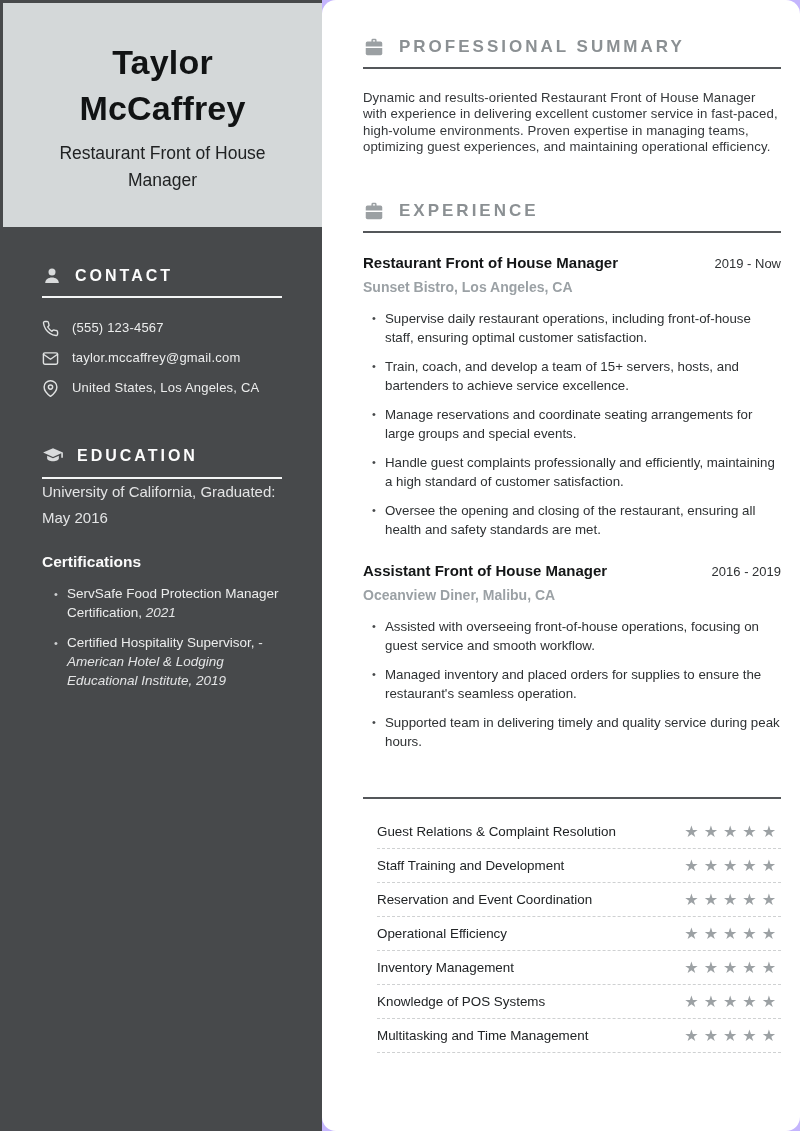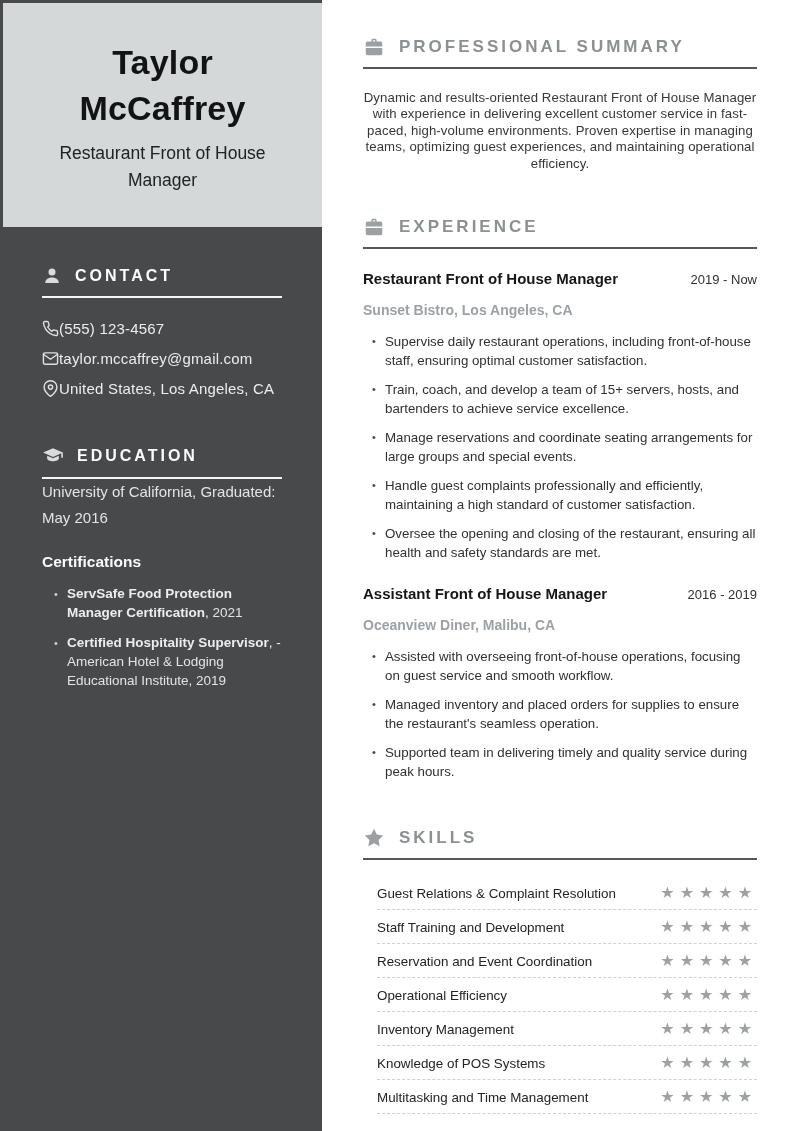--- a/index.html
+++ b/index.html
@@ -30,65 +30,64 @@
   .s-heading {
     display:flex; align-items:center; gap:13px;
     color:#fdfdfd; font-weight:bold; font-size:16px; letter-spacing:3px;
   }
   .s-heading .icn { color:#d9dbdc; display:flex; }
   .s-rule { height:2px; background:#f4f5f5; margin-top:10px; }
 
   .contact-section { margin-top:39px; }
   .contact-list { list-style:none; margin-top:22px; }
   .contact-list li {
-    display:flex; align-items:flex-start; margin-bottom:13px;
-    font-size:15px; color:#eceded; letter-spacing:0.2px;
+    display:flex; align-items:flex-start; gap:13px; margin-bottom:13px;
+    font-size:13px; color:#eceded; letter-spacing:0.2px;
   }
   .contact-list .icn { color:#dfe1e1; display:flex; }
 
   .education-section { margin-top:35px; }
   .edu-degree {
     margin-top:23px; font-size:15px; font-weight:bold; line-height:19.5px;
     color:#fbfbfb;
   }
   .edu-school { font-size:15px; line-height:26px; color:#e3e4e5; }
   .cert-heading { margin-top:22px; font-size:15.5px; font-weight:bold; color:#fbfbfb; }
   .cert-list { list-style:none; margin-top:13px; padding-left:12px; }
   .cert-list li {
     position:relative; padding-left:13px; margin-bottom:11px;
     font-size:13.5px; line-height:19px; color:#eceded;
   }
   .cert-list li::before {
     content:"•"; position:absolute; left:0; top:1px; font-size:11px; color:#cfd1d2;
   }
-  .cert-name { font-weight:bold; }
-  .cert-detail { color:#e3e4e5; }
+  .cert-name { font-weight:normal; }
+  .cert-detail { font-style:italic; color:#e3e4e5; }
 
   
-  .main { flex:1; padding:36px 43px 0 41px; background:#ffffff; }
+  .main { flex:1; padding:36px 19px 0 41px; background:#ffffff;border-radius:14px; }
   .m-heading {
     display:flex; align-items:center; gap:14px;
     color:#8b9093; font-weight:bold; font-size:17px; letter-spacing:3px;
   }
   .m-heading .icn { color:#9ba0a3; display:flex; }
   .m-rule { height:2px; background:#54575a; margin-top:9px; }
 
   .summary-text {
     margin-top:21px; font-size:13.2px; line-height:16.4px; color:#35383b;
     letter-spacing:0.1px;
-    text-align:center;
   }
 
   .experience-section { margin-top:44px; }
   .job { margin-top:21px; }
   .job + .job { margin-top:23px; }
   .job-header { display:flex; justify-content:space-between; align-items:baseline; }
   .job-title-text { font-size:15px; font-weight:bold; color:#141617; }
   .job-dates { font-size:13px; color:#2e3133; white-space:nowrap; }
-  .job-company { margin-top:15px; font-size:14px; font-weight:bold; color:#9ba1a5; }
+  .job-company { margin-top:8px; font-size:14px; font-weight:bold; color:#9ba1a5; }
   .job-bullets { list-style:none; margin-top:14px; padding-left:9px; }
   .job-bullets li {
     position:relative; padding-left:13px; margin-bottom:10px;
     font-size:13.3px; line-height:19px; color:#2e3133;
   }
   .job-bullets li::before {
     content:"•"; position:absolute; left:0; top:0; font-size:11px; color:#45484a;
   }
 
   .skills-section { margin-top:46px; }
@@ -231,28 +230,20 @@
         <div class="job-company">Oceanview Diner, Malibu, CA</div>
         <ul class="job-bullets">
           <li>Assisted with overseeing front-of-house operations, focusing on guest service and smooth workflow.</li>
           <li>Managed inventory and placed orders for supplies to ensure the restaurant's seamless operation.</li>
           <li>Supported team in delivering timely and quality service during peak hours.</li>
         </ul>
       </article>
     </section>
 
     <section class="skills-section">
-      <div class="m-heading">
-        <span class="icn">
-          <svg width="22" height="22" viewBox="0 0 24 24" fill="currentColor">
-            <polygon points="12 2 15.09 8.26 22 9.27 17 14.14 18.18 21.02 12 17.77 5.82 21.02 7 14.14 2 9.27 8.91 8.26"></polygon>
-          </svg>
-        </span>
-        <span>SKILLS</span>
-      </div>
       <div class="m-rule"></div>
 
       <div class="skills-table">
         <div class="skill-row">
           <span class="skill-name">Guest Relations &amp; Complaint Resolution</span>
           <span class="skill-stars">★★★★★</span>
         </div>
         <div class="skill-row">
           <span class="skill-name">Staff Training and Development</span>
           <span class="skill-stars">★★★★★</span>

